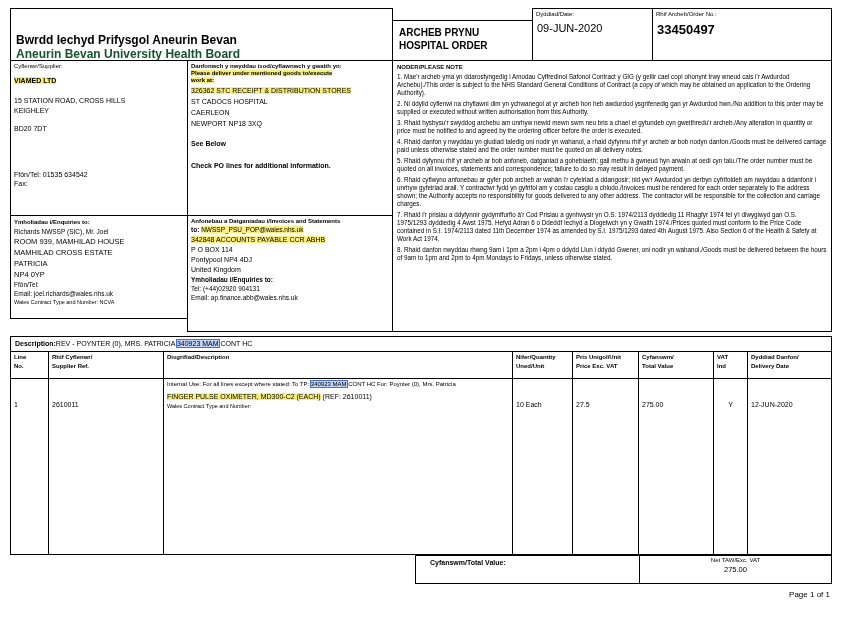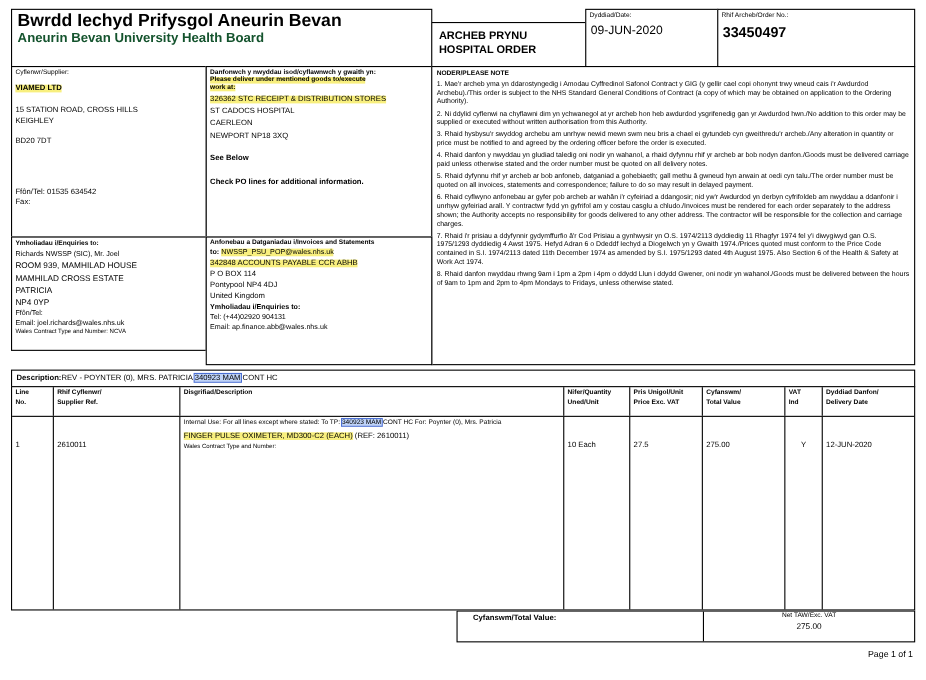--- a/index.html
+++ b/index.html
@@ -6,21 +6,21 @@
   .page{position:relative;width:842px;height:618px;background:#ffffff;
         font-family:"Liberation Sans",sans-serif;color:#000;overflow:hidden;}
   .box{position:absolute;border:1px solid #000;background:#fff;box-sizing:border-box;}
   .mini-label{font-size:6px;padding:2px 0 0 3px;}
   .hl{background:#f8ef7e;}
   .sel{background:#bfd3f8;outline:1px solid #4a6fd4;}
   .bold{font-weight:bold;}
 
   
   .hdr-left{left:10px;top:8px;width:383px;height:53px;padding:4px 0 0 5px;}
-  .org-cy{font-size:16px;font-weight:bold;line-height:14px;}
+  .org-cy{font-size:12px;font-weight:bold;line-height:14px;margin-top:20px;}
   .org-en{font-size:12px;font-weight:bold;line-height:14px;color:#14532d;}
   .hdr-title{left:392px;top:20px;width:141px;height:53px;padding:5px 0 0 6px;}
   .doc-title-line{font-size:10px;font-weight:bold;line-height:13px;}
   .hdr-date{left:532px;top:8px;width:121px;height:53px;}
   .date-value{font-size:11px;padding:5px 0 0 4px;}
   .hdr-order{left:652px;top:8px;width:180px;height:53px;}
   .order-value{font-size:13px;font-weight:bold;padding:5px 0 0 4px;}
 
   
   .sup-box{left:10px;top:60px;width:178px;height:156px;}

